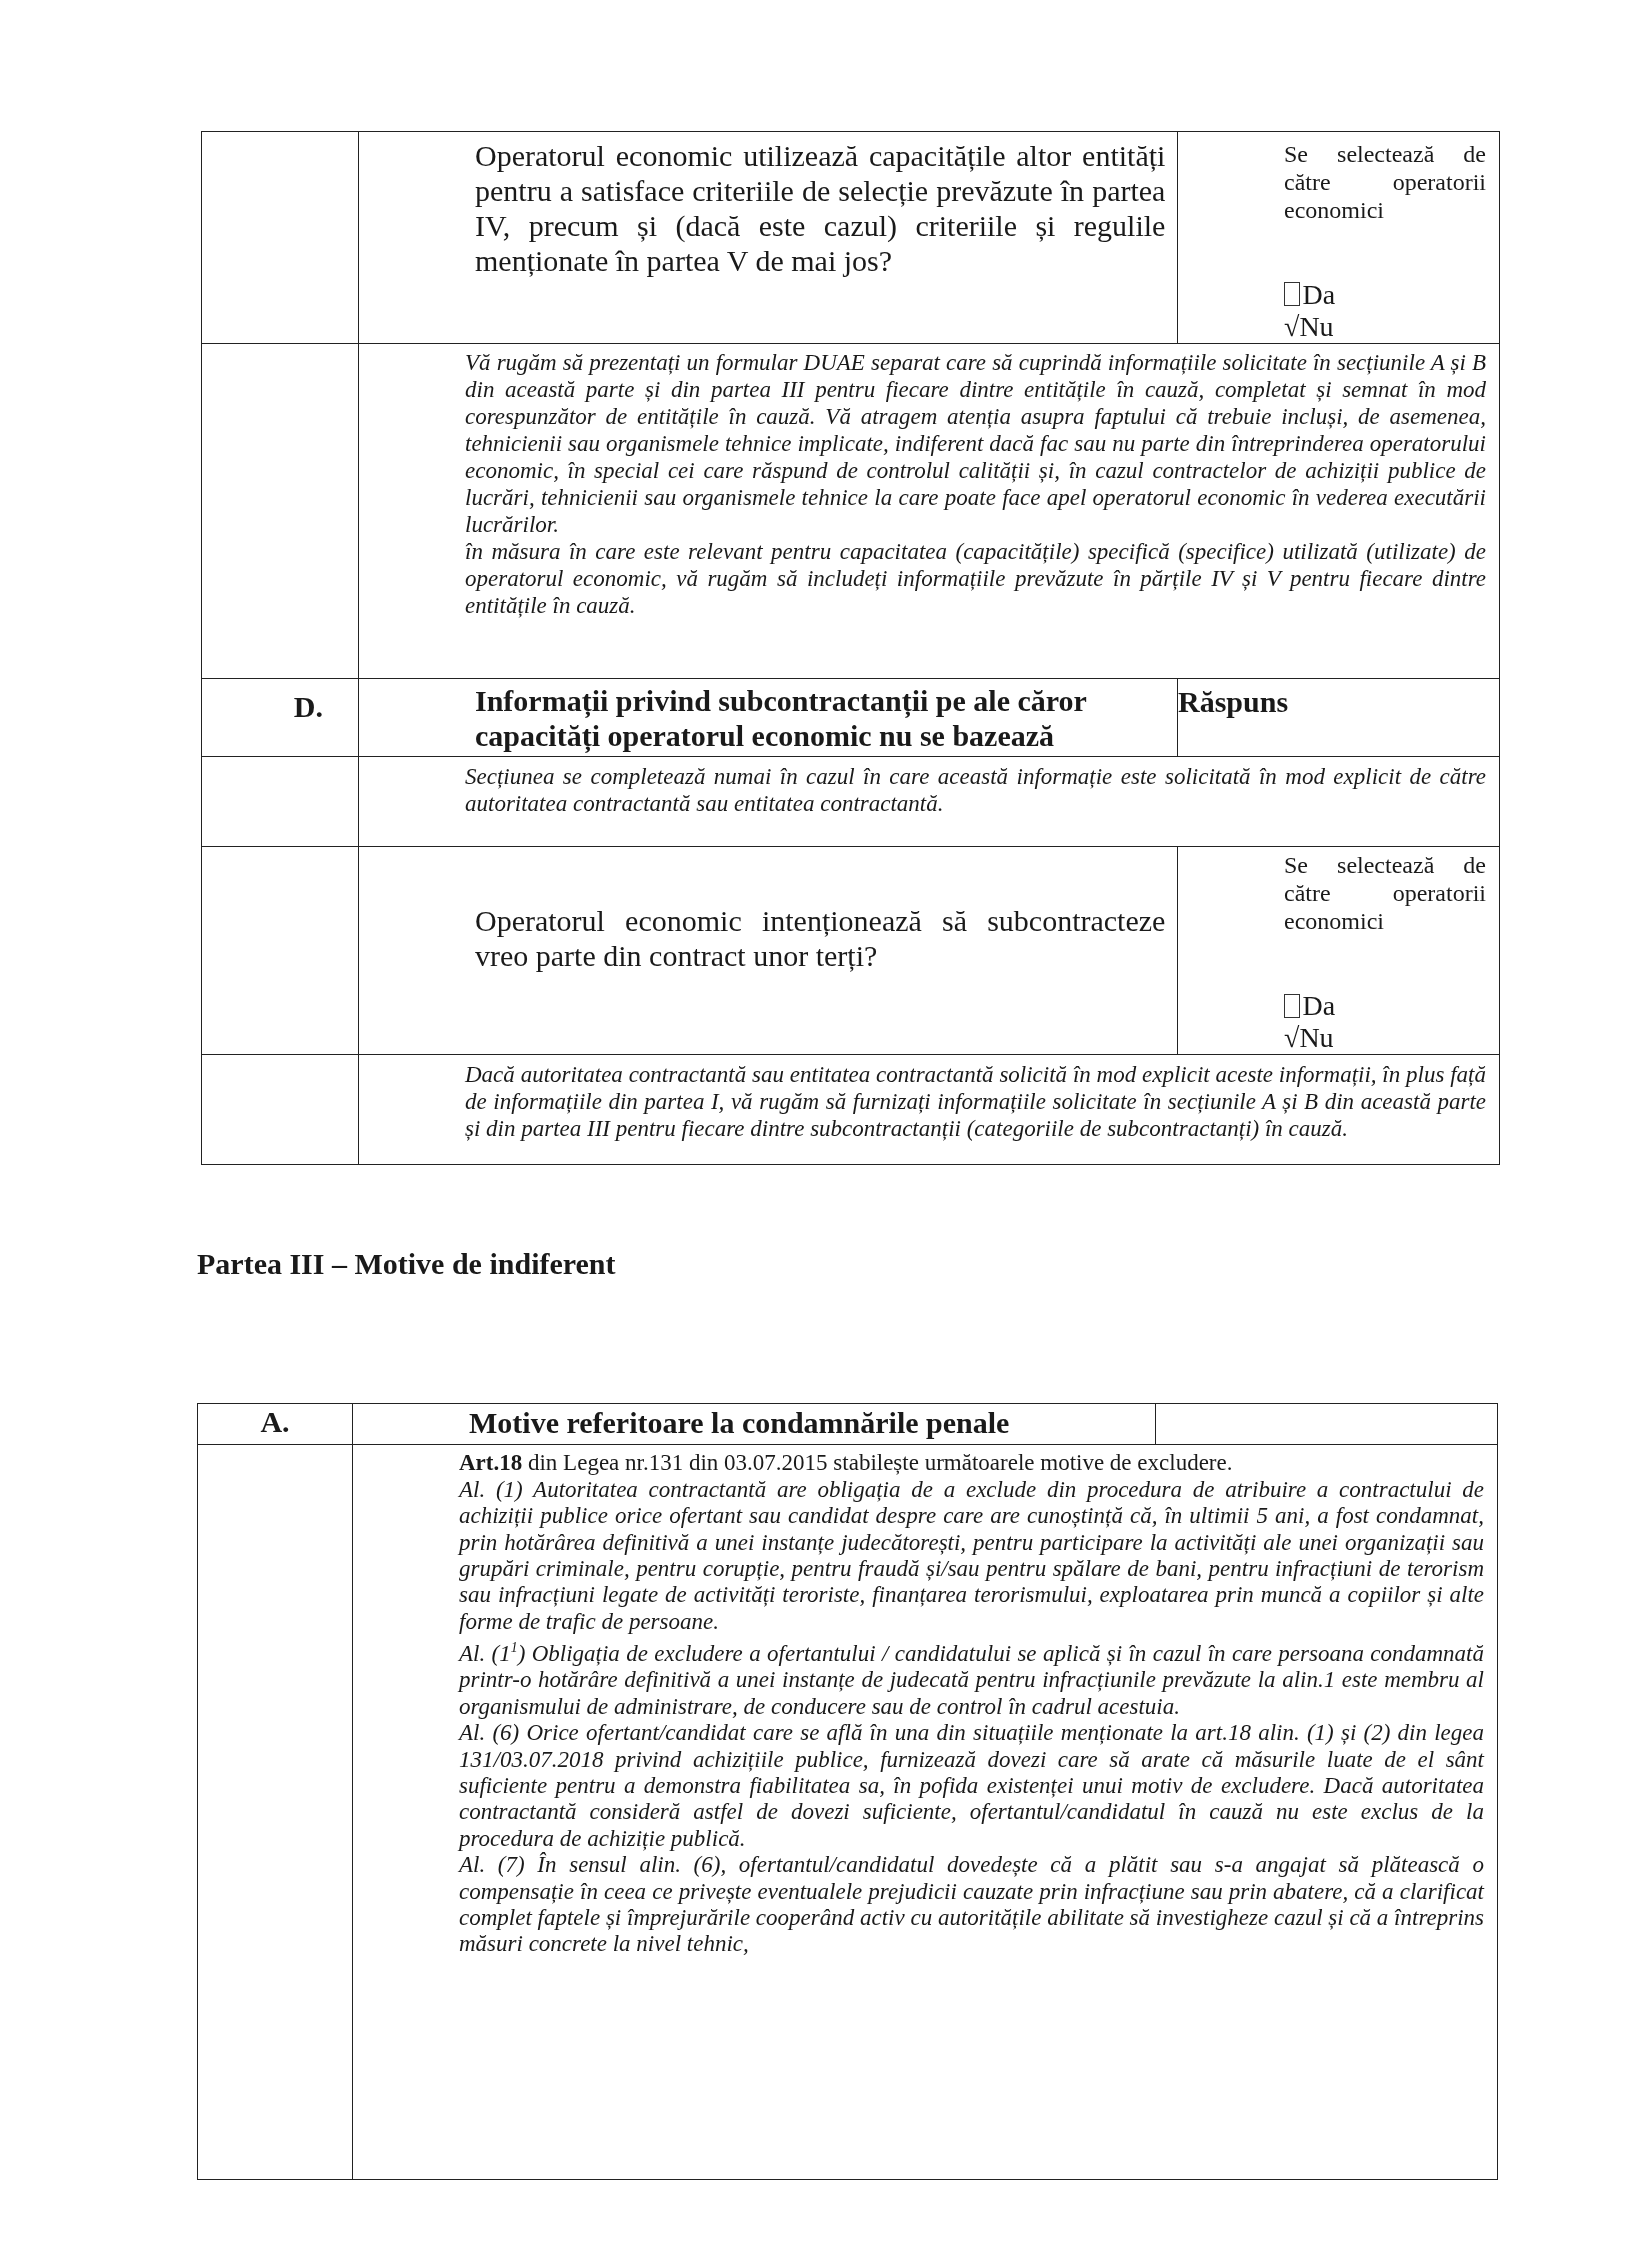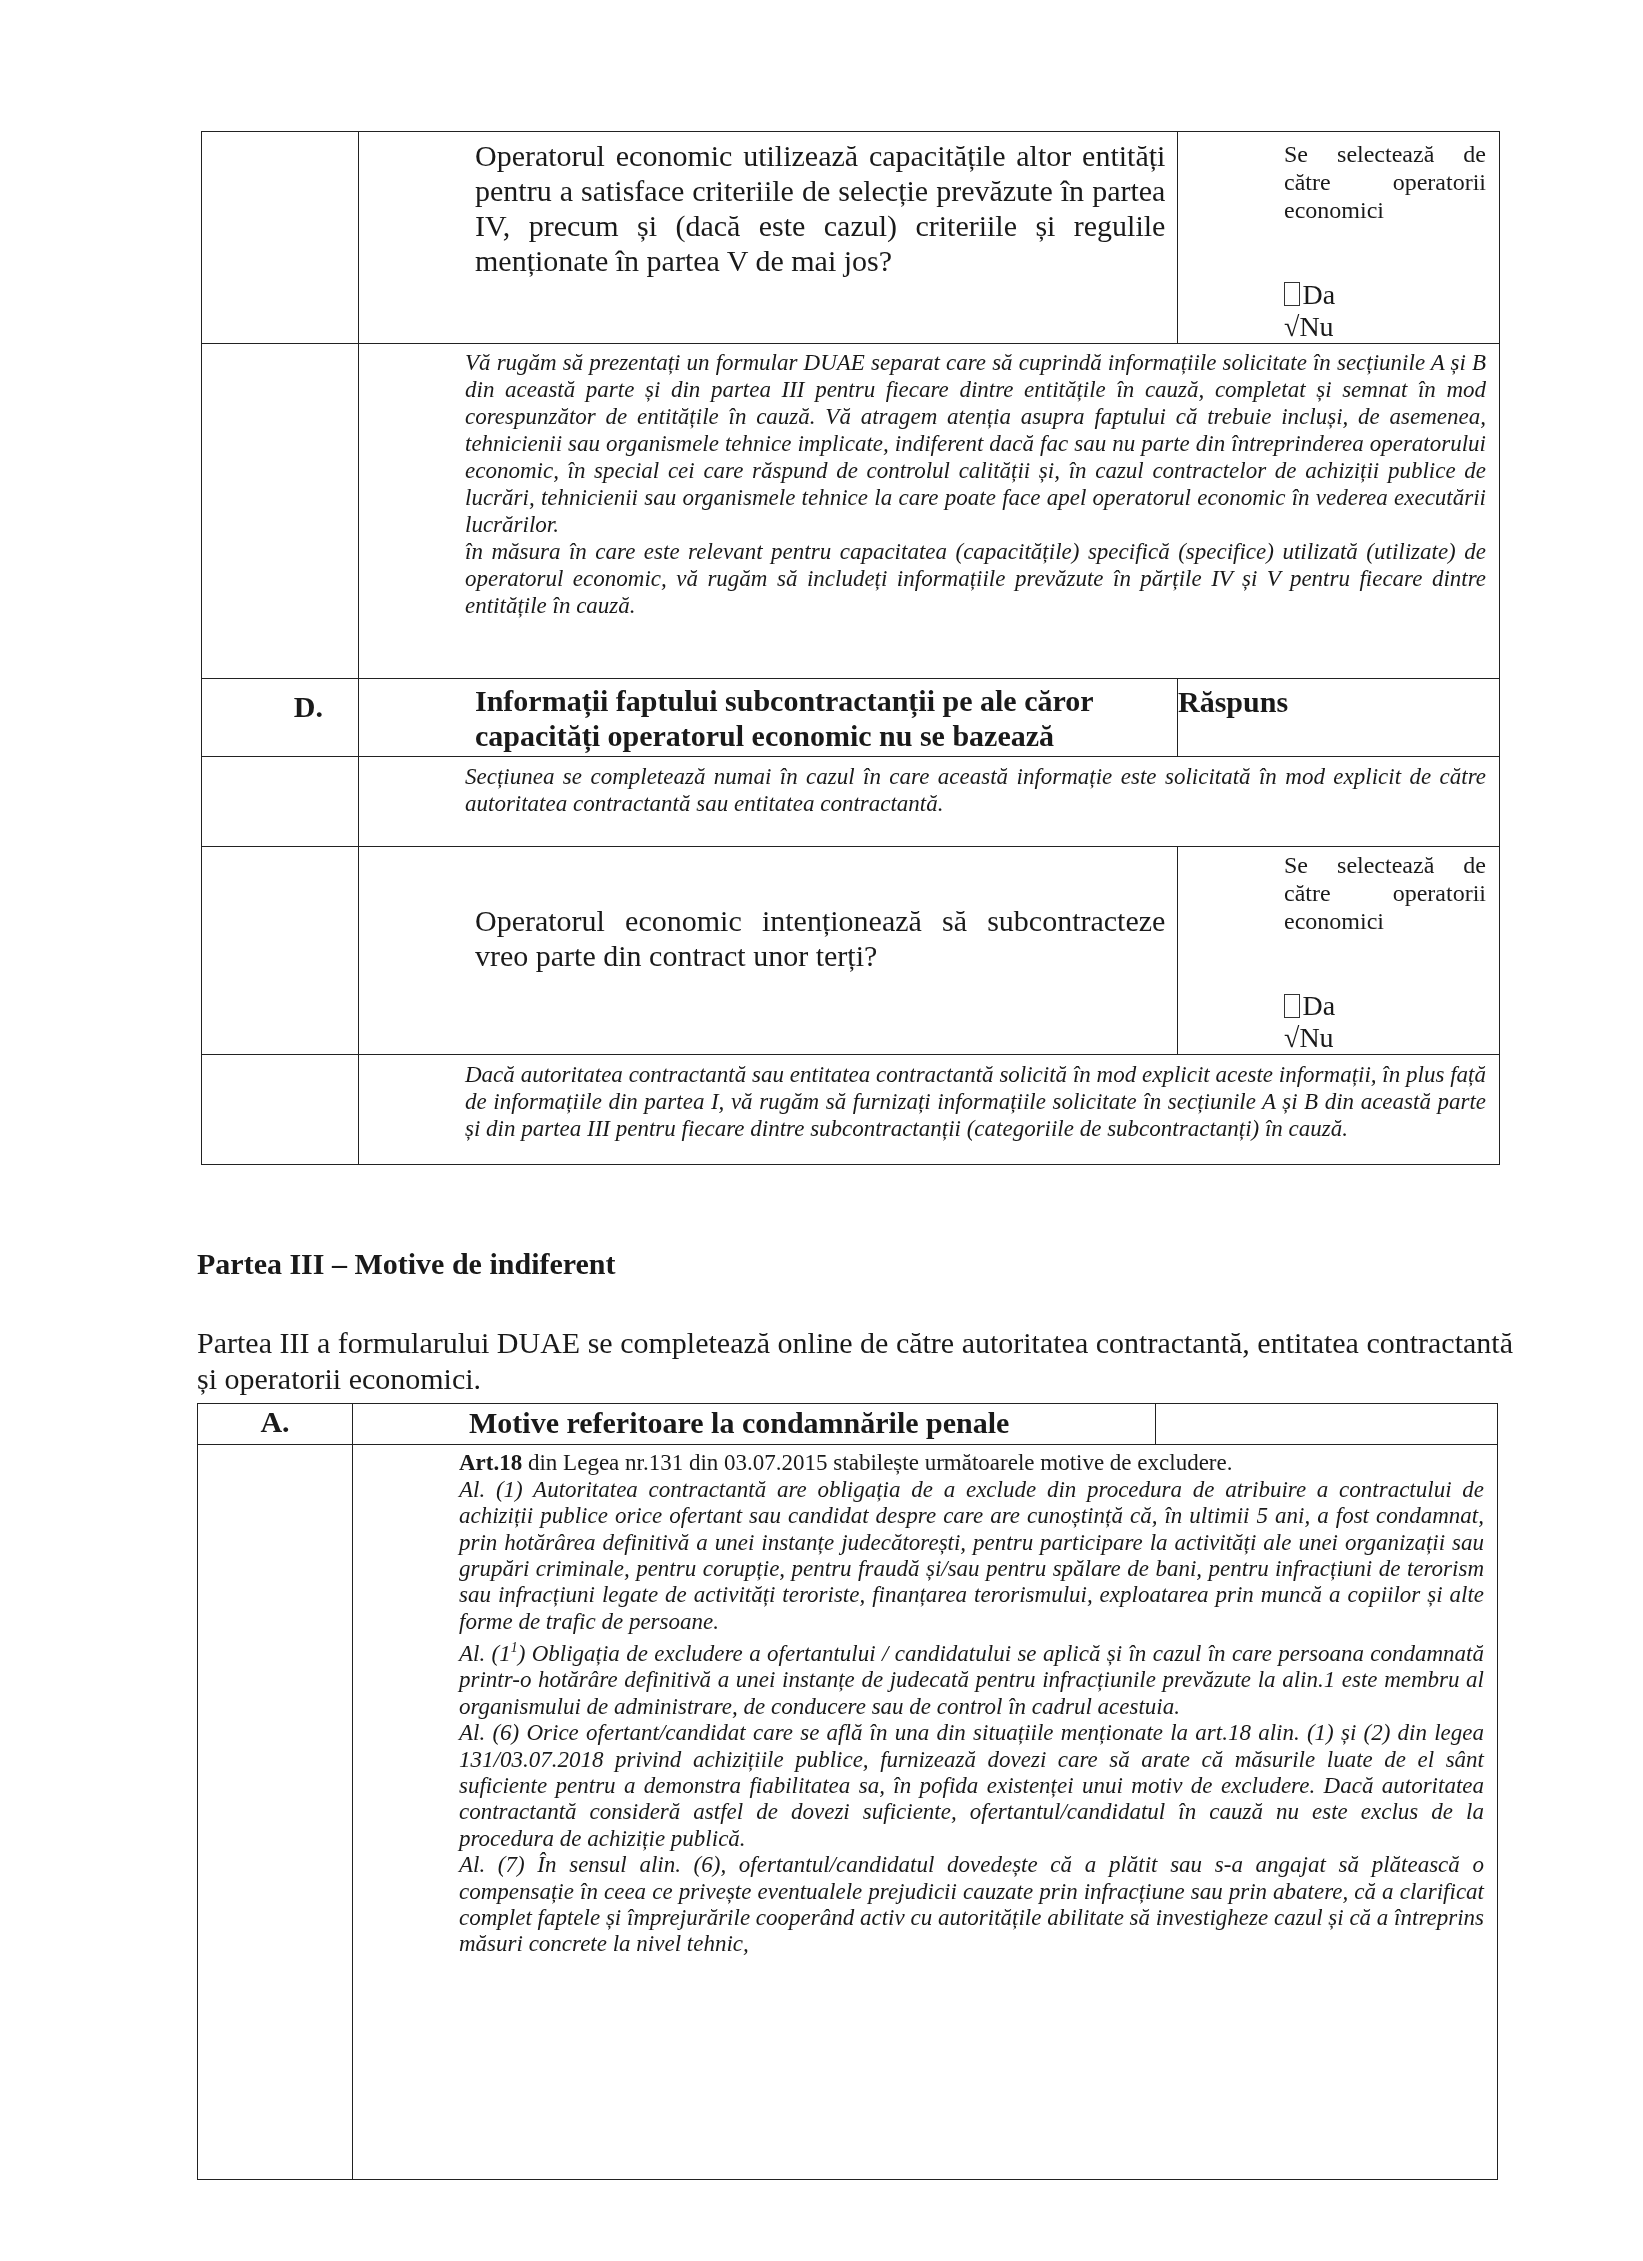--- a/index.html
+++ b/index.html
@@ -59,21 +59,21 @@
     <tr style="height:335px">
       <td></td>
       <td colspan="2" class="note">
         <div>Vă rugăm să prezentați un formular DUAE separat care să cuprindă informațiile solicitate în secțiunile A și B din această parte și din partea III pentru fiecare dintre entitățile în cauză, completat și semnat în mod corespunzător de entitățile în cauză. Vă atragem atenția asupra faptului că trebuie incluși, de asemenea, tehnicienii sau organismele tehnice implicate, indiferent dacă fac sau nu parte din întreprinderea operatorului economic, în special cei care răspund de controlul calității și, în cazul contractelor de achiziții publice de lucrări, tehnicienii sau organismele tehnice la care poate face apel operatorul economic în vederea executării lucrărilor.</div>
         <div>în măsura în care este relevant pentru capacitatea (capacitățile) specifică (specifice) utilizată (utilizate) de operatorul economic, vă rugăm să includeți informațiile prevăzute în părțile IV și V pentru fiecare dintre entitățile în cauză.</div>
       </td>
     </tr>
 
     <tr style="height:61px">
       <td class="letter">D.</td>
-      <td class="hdr">Informații faptului subcontractanții pe ale căror capacități operatorul economic nu se bazează</td>
+      <td class="hdr">Informații privind subcontractanții pe ale căror capacități operatorul economic nu se bazează</td>
       <td class="hdr-ans">Răspuns</td>
     </tr>
 
     <tr style="height:90px">
       <td></td>
       <td colspan="2" class="note">Secțiunea se completează numai în cazul în care această informație este solicitată în mod explicit de către autoritatea contractantă sau entitatea contractantă.</td>
     </tr>
 
     <tr style="height:164px">
       <td></td>
@@ -88,21 +88,20 @@
 
 
     <tr style="height:110px">
       <td></td>
       <td colspan="2" class="note">Dacă autoritatea contractantă sau entitatea contractantă solicită în mod explicit aceste informații, în plus față de informațiile din partea I, vă rugăm să furnizați informațiile solicitate în secțiunile A și B din această parte și din partea III pentru fiecare dintre subcontractanții (categoriile de subcontractanți) în cauză.</td>
     </tr>
   </tbody>
     </table>
 
   <div class="h-part">Partea III – Motive de indiferent</div>
-  <div class="intro">Partea III a formularului DUAE se completează online de către autoritatea contractantă, entitatea contractantă și operatorii economici.</div>
 
   <table class="form t2">
     <colgroup>
         <col style="width:155px">
         <col style="width:803px">
         <col style="width:342px">
       </colgroup>
     <tbody>
         <tr style="height:41px">
       <td class="letter" style="text-align:center; padding:1.3px 0 0 0 !important;">A.</td>

